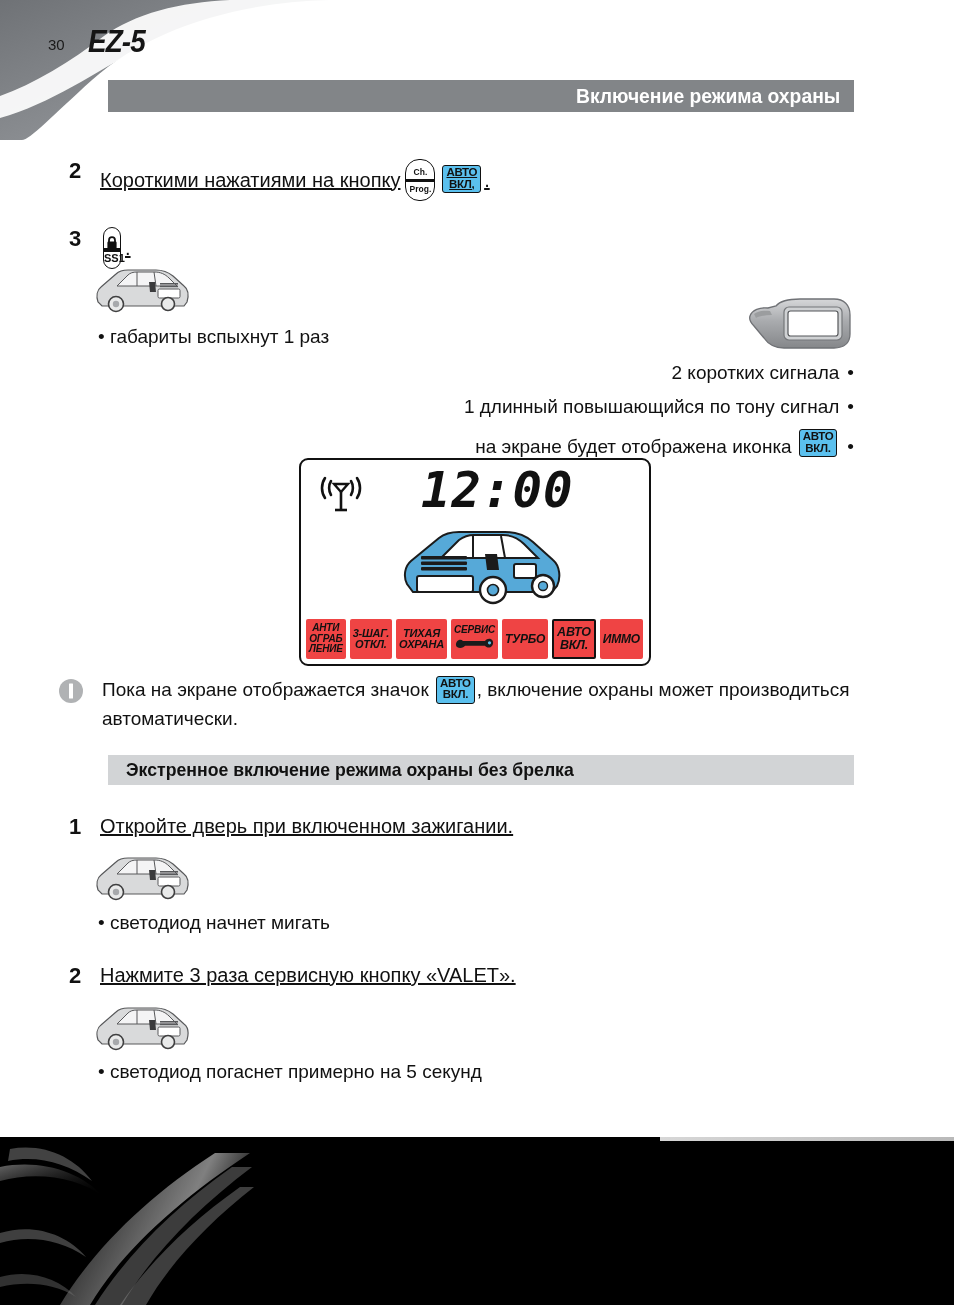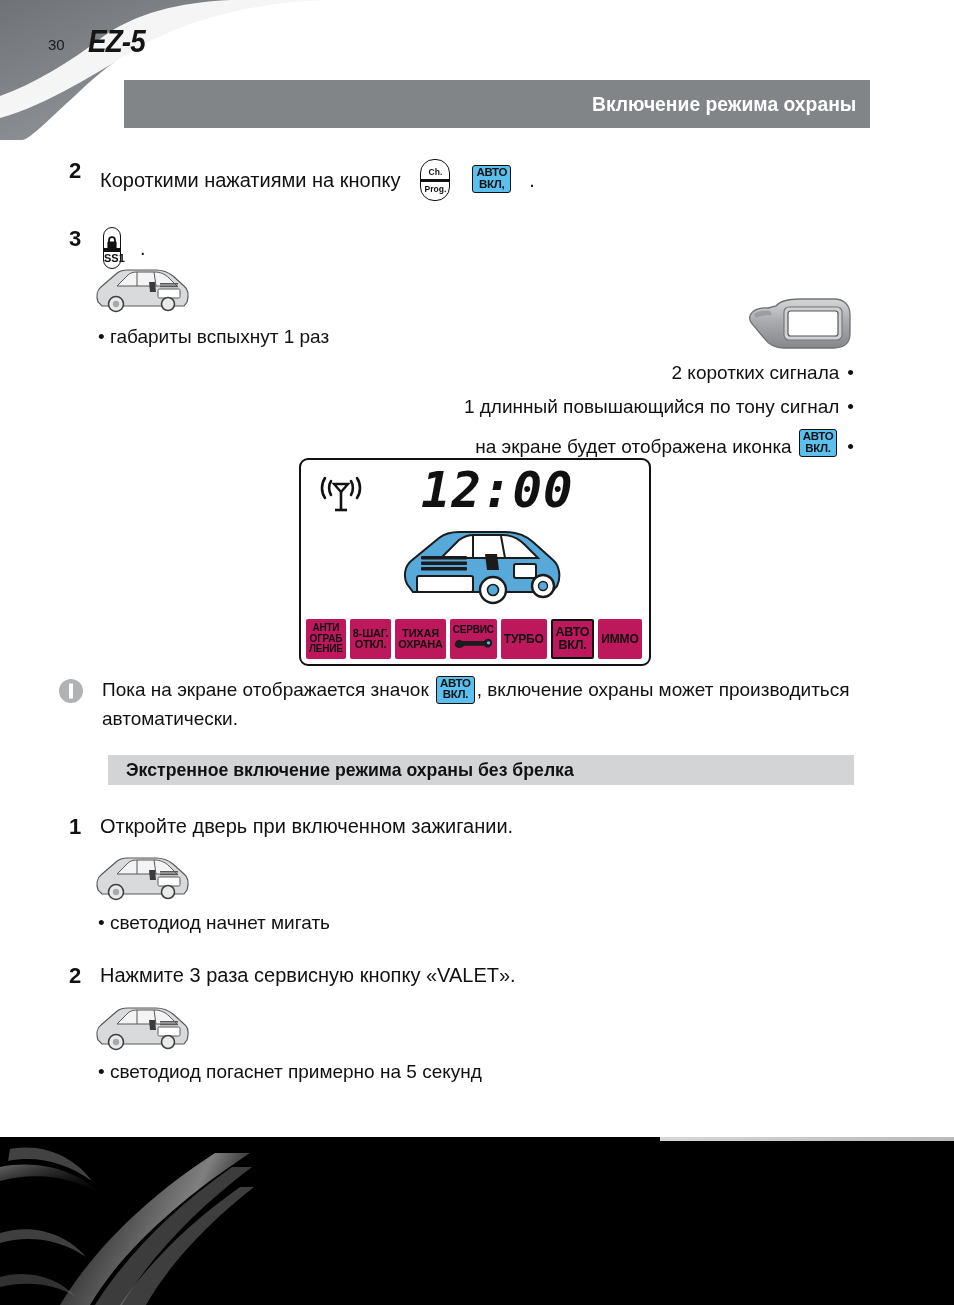--- a/index.html
+++ b/index.html
@@ -24,21 +24,21 @@
   .model{
     position:absolute;left:88px;top:24px;
     font-size:31px;font-weight:bold;font-style:italic;
     letter-spacing:-1px;color:#151515;
     font-family:"Liberation Sans",sans-serif;
     transform:scaleX(.9);transform-origin:left top;
   }
 
   
   .bar-main{
-    position:absolute;left:124px;top:80px;width:746px;height:48px;
+    position:absolute;left:108px;top:80px;width:746px;height:32px;
     background:#828588;
   }
   .bar-main .t{
     position:absolute;right:14px;top:50%;transform:translateY(-50%) scaleX(.92);
     transform-origin:right center;
     color:#fff;font-weight:bold;font-size:21px;white-space:nowrap;
     font-family:"Liberation Sans",sans-serif;
   }
   .bar-sub{
     position:absolute;left:108px;top:755px;width:746px;height:30px;
@@ -53,21 +53,21 @@
 
   
   .step{position:absolute;}
   .step .num{
     position:absolute;left:0;top:0;width:26px;text-align:center;
     font-weight:bold;font-size:22px;color:#111;
   }
   .step .txt{
     position:absolute;left:38px;top:1px;
     font-size:20px;color:#111;white-space:nowrap;
-    display:flex;align-items:center;gap:16px;
+    display:flex;align-items:center;gap:1px;text-decoration:underline;
   }
   .step .txt span.w{display:inline-block;}
 
   
   .btn-chprog{
     display:inline-block;vertical-align:middle;
     width:30px;height:42px;border:1.6px solid #111;border-radius:14px;
     background:#fff;position:relative;margin:0 4px;
     box-sizing:border-box;
   }
@@ -133,23 +133,23 @@
     font-family:"DejaVu Sans Mono", monospace;
     font-size:49px;font-weight:bold;font-style:italic;color:#111;
     letter-spacing:1px;line-height:1;
   }
   .lcd .suv{position:absolute;left:96px;top:62px;}
   .lcd .iconrow{
     position:absolute;left:5px;bottom:5px;right:5px;height:40px;
     display:flex;align-items:stretch;gap:4px;
   }
   .lcd .ic{
-    background:#be185d;border-radius:2px;
+    background:#ef4444;border-radius:2px;
     display:flex;flex-direction:column;align-items:center;justify-content:center;
-    padding:1px 3px;flex:0 0 auto;box-sizing:border-box;
+    padding:1px 3px;flex:0 0 auto;box-sizing:border-box;font-style:italic;
   }
   .lcd .ic span{
     display:block;font-weight:bold;color:#111;text-align:center;
     font-size:10px;line-height:10.5px;letter-spacing:-0.2px;
     font-family:"Liberation Sans",sans-serif;
   }
   .lcd .ic.selected{border:2.5px solid #111;}
   .lcd .ic.selected span{font-size:12.5px;line-height:13px;}
   .lcd .ic.twoline span{font-size:11px;line-height:11.5px;}
   .lcd .ic.oneline span{font-size:12px;}
@@ -328,21 +328,21 @@
     </svg>
   </div>
 
   <div class="iconrow">
     <div class="ic">
       <span>АНТИ</span>
       <span>ОГРАБ</span>
       <span>ЛЕНИЕ</span>
     </div>
     <div class="ic twoline">
-      <span>8-ШАГ.</span>
+      <span>3-ШАГ.</span>
       <span>ОТКЛ.</span>
     </div>
     <div class="ic twoline">
       <span>ТИХАЯ</span>
       <span>ОХРАНА</span>
     </div>
     <div class="ic">
       <span>СЕРВИС</span>
       <span>
         <svg width="40" height="15" viewBox="0 0 40 15">

